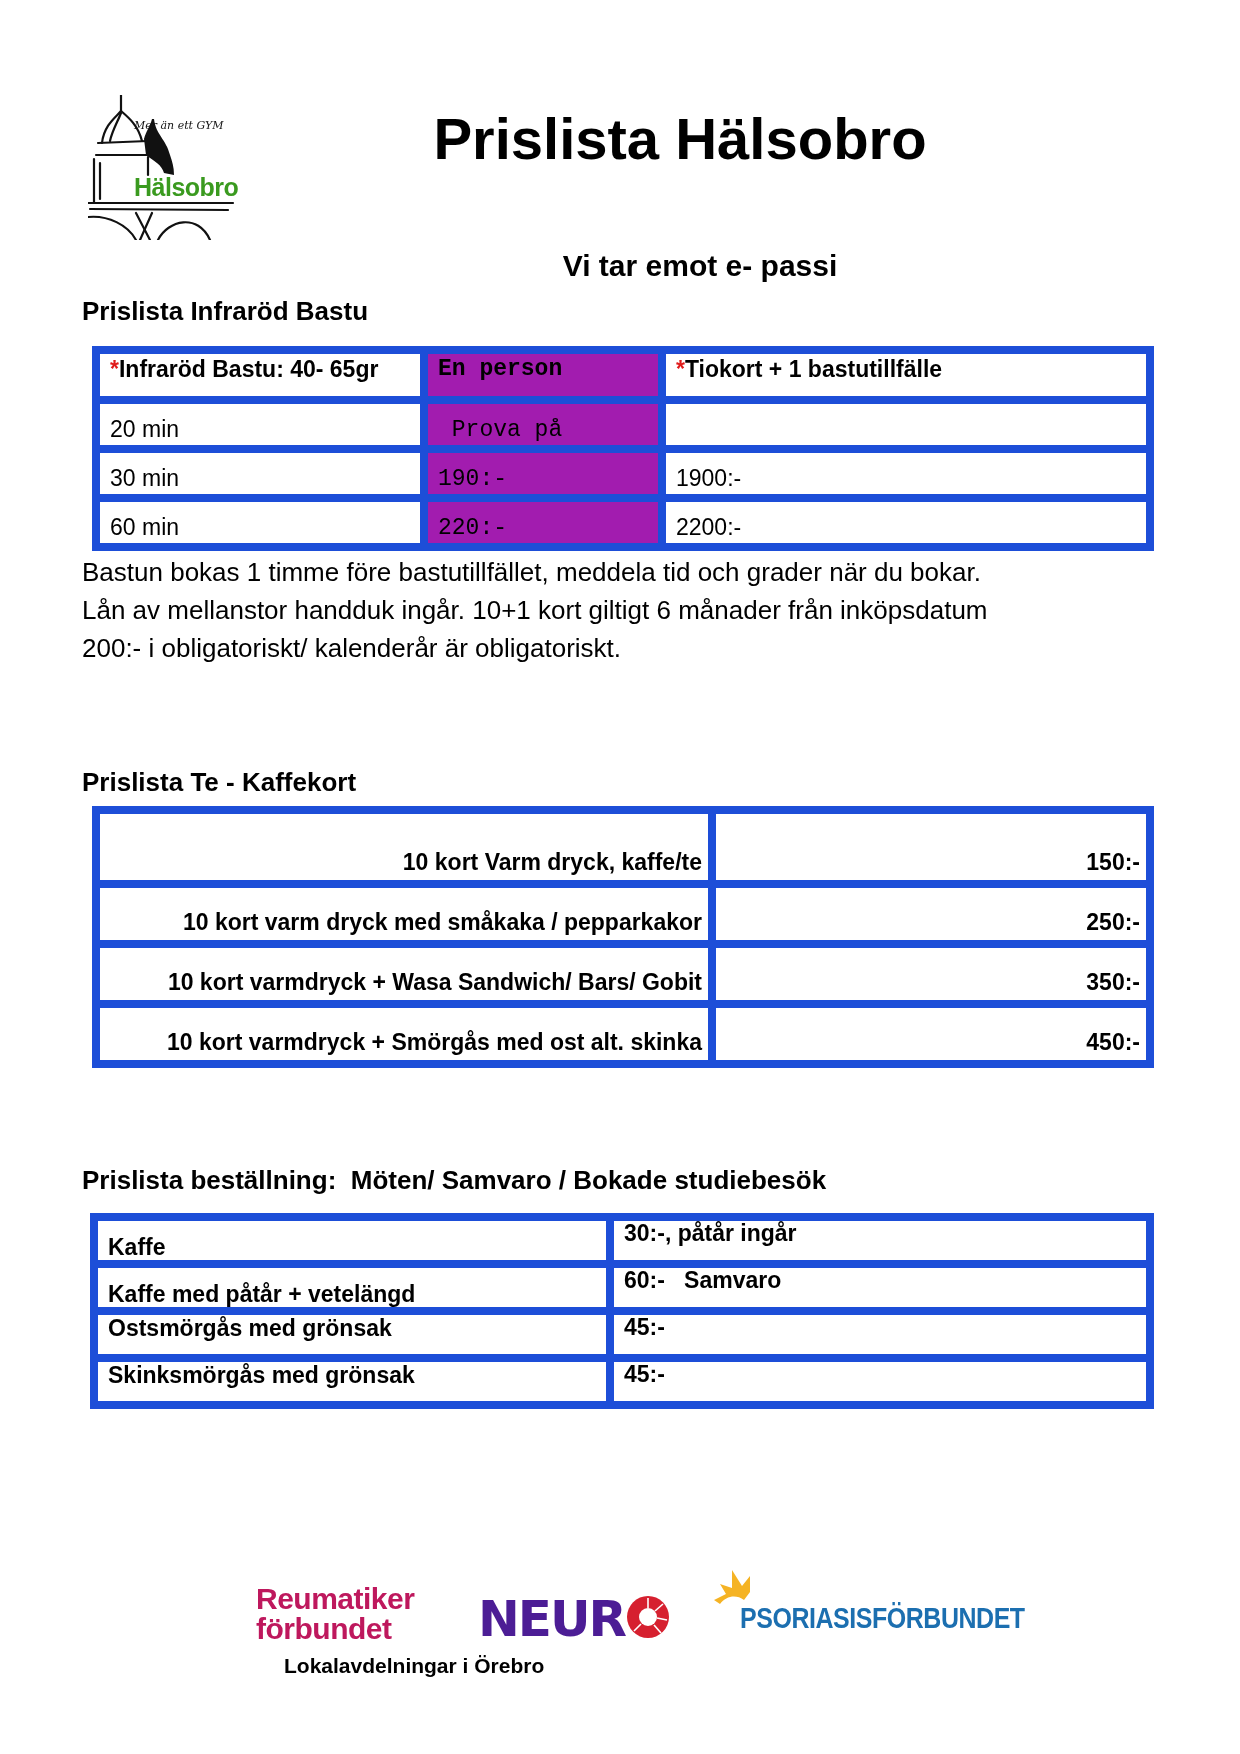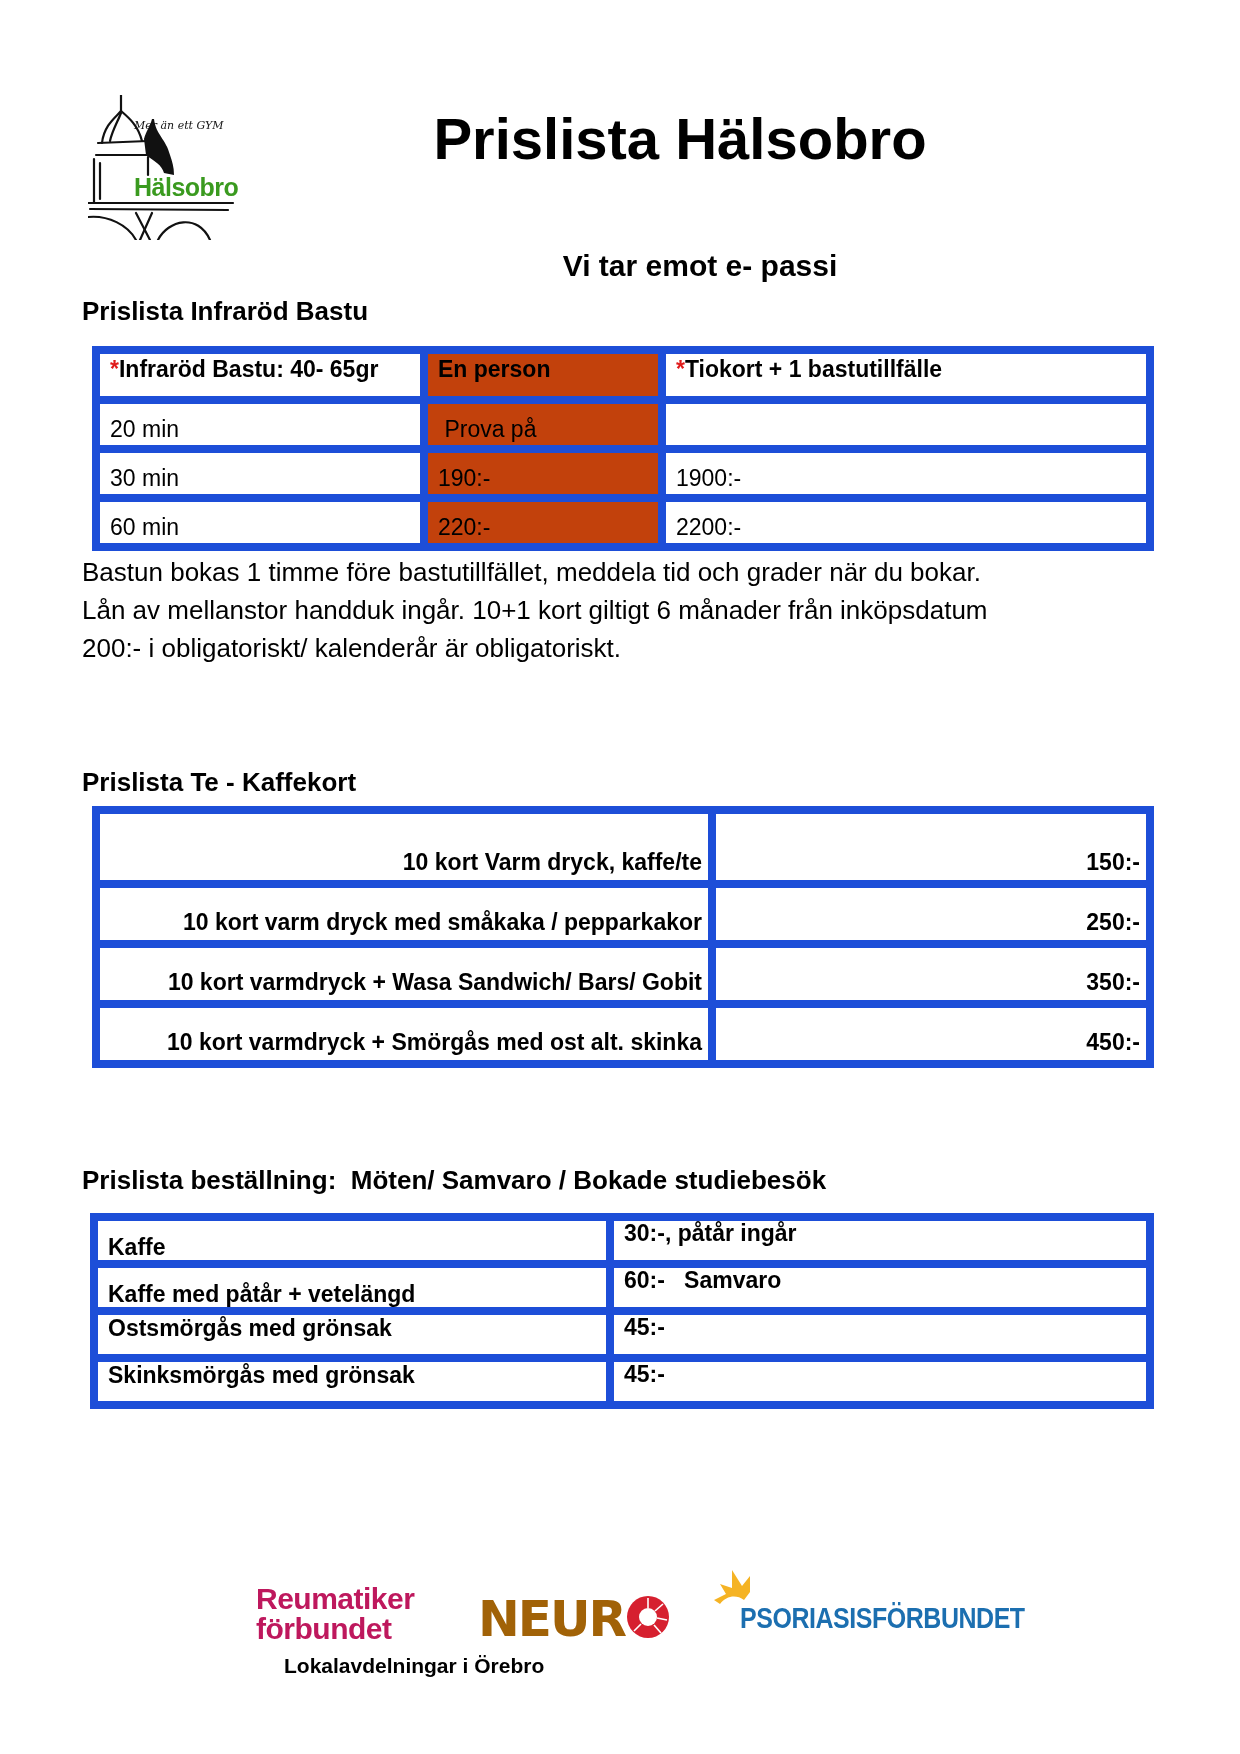--- a/index.html
+++ b/index.html
@@ -25,42 +25,42 @@
     #h-best { top: 1165px; }
 
     table.grid { position: absolute; border-collapse: collapse; }
     table.grid td { border: 8px solid #1d4ed8; padding: 0 10px; vertical-align: bottom; }
 
     
     #t-bastu { left: 92px; top: 346px; width: 1062px; font-size: 23px; }
     #t-bastu td { height: 39px; padding-bottom: 2px; }
     #t-bastu tr.hdr td { height: 38px; vertical-align: top; font-weight: bold; padding-top: 2px; }
     #t-bastu td.c1 { width: 300px; }
-    #t-bastu td.c2 { width: 210px; background: #c2410c; }
+    #t-bastu td.c2 { width: 210px; background: #a21caf; font-family: Liberation Mono, monospace; }
     .star { color: #e01b1b; }
 
     #bastu-notes { left: 82px; top: 553px; font-size: 26px; line-height: 38px; }
 
     
     #t-kaffe { left: 92px; top: 806px; width: 1062px; font-size: 23px; font-weight: bold; text-align: right; }
     #t-kaffe td { height: 48px; padding: 0 6px 4px 8px; }
     #t-kaffe tr.first td { height: 62px; }
     #t-kaffe td.c1 { width: 594px; }
 
     
     #t-best { left: 90px; top: 1213px; width: 1064px; font-size: 23px; font-weight: bold; }
     #t-best td { height: 39px; padding: 0 10px; }
     #t-best td.c1 { width: 488px; }
     #t-best td.c2 { vertical-align: top; line-height: 24px; padding-top: 0; }
     #t-best td.top { vertical-align: top; line-height: 26px; }
     #t-best td.bottom { vertical-align: bottom; line-height: 26px; }
 
     
     #logo-reuma { left: 256px; top: 1584px; color: #be185d; font-weight: bold; font-size: 30px; line-height: 30px; letter-spacing: -0.5px; }
-    #logo-neuro { left: 478px; top: 1594px; color: #a16207; font-weight: bold; font-size: 50px; line-height: 50px; letter-spacing: -2px; font-family: "DejaVu Sans", sans-serif; }
+    #logo-neuro { left: 478px; top: 1594px; color: #4c1d95; font-weight: bold; font-size: 50px; line-height: 50px; letter-spacing: -2px; font-family: "DejaVu Sans", sans-serif; }
     #logo-neuro .o { display: inline-block; width: 42px; height: 42px; border-radius: 50%; background: #d6202f; vertical-align: -2px; position: relative; margin-left: 2px; }
     #logo-psor { left: 710px; top: 1566px; width: 320px; height: 72px; }
     #psor-text { position: absolute; left: 30px; top: 36px; color: #1c6fb0; font-weight: bold; font-size: 29px; letter-spacing: -0.5px; transform: scaleX(0.86); transform-origin: left; white-space: nowrap; }
     #footer-caption { left: 256px; top: 1654px; font-weight: bold; font-size: 21px; margin-left: 28px; }
   </style>
 </head>
 <body>
 
 <div id="logo" class="abs">
   <svg viewBox="0 0 150 145">

